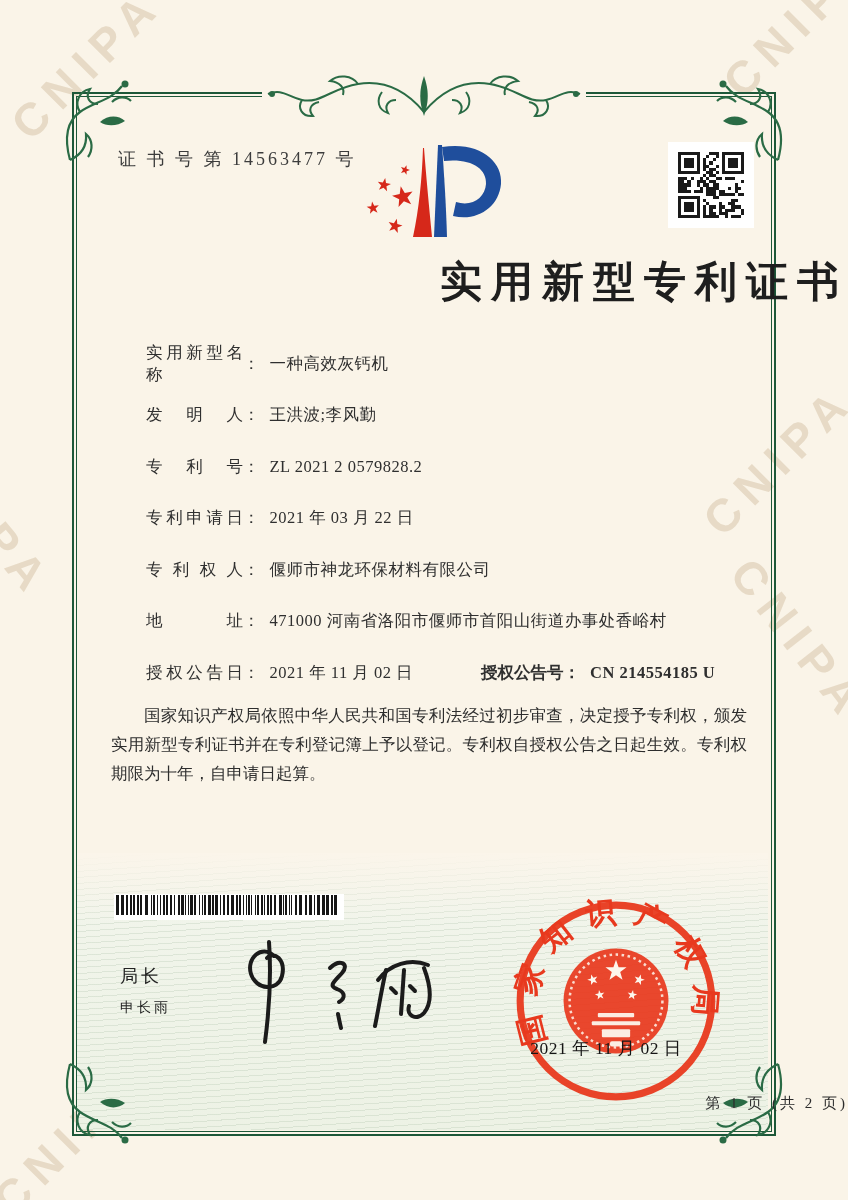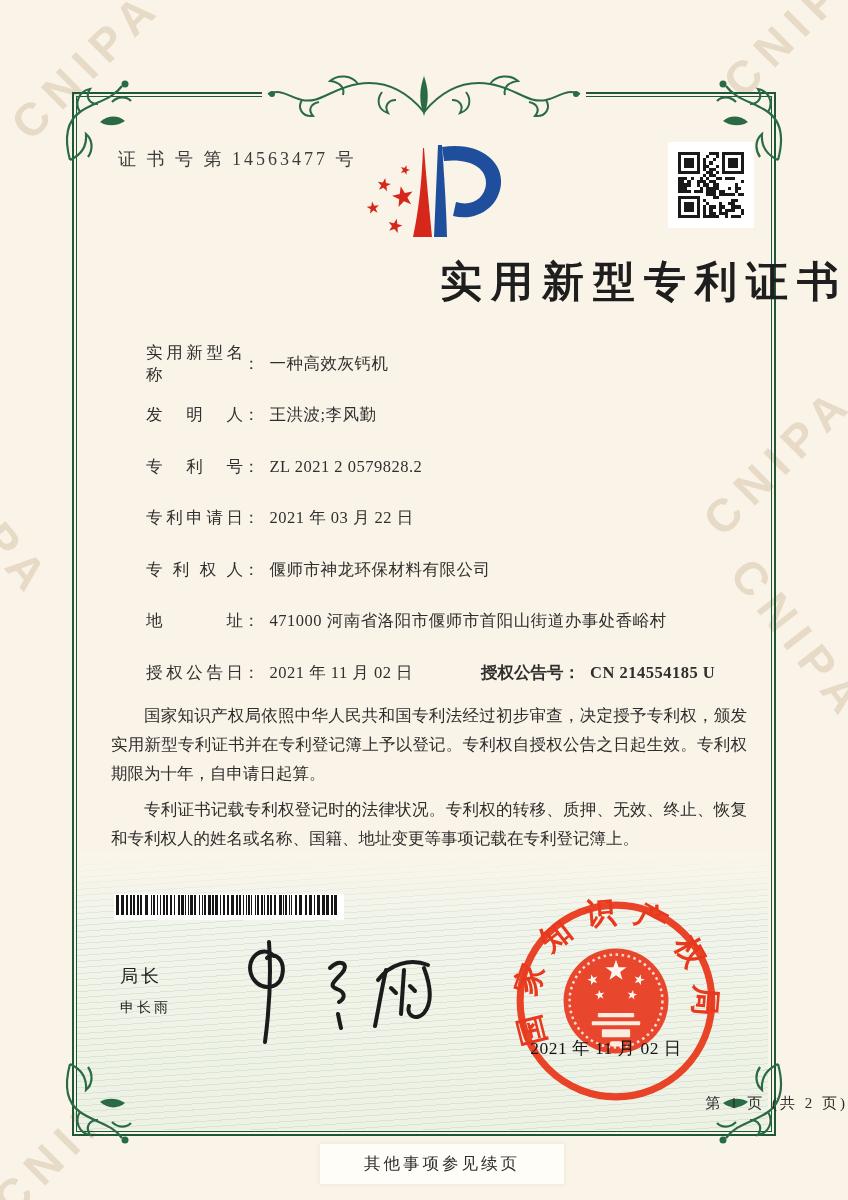--- a/index.html
+++ b/index.html
@@ -338,21 +338,20 @@
         <span class="pair2">
           <span>授权公告号</span>
             <span>：</span>
           <span class="fvalue">CN 214554185 U</span>
         </span>
       </div>
     </div>
 
     <div class="abs body-text">
       <p>国家知识产权局依照中华人民共和国专利法经过初步审查，决定授予专利权，颁发实用新型专利证书并在专利登记簿上予以登记。专利权自授权公告之日起生效。专利权期限为十年，自申请日起算。</p>
-      <p>专利证书记载专利权登记时的法律状况。专利权的转移、质押、无效、终止、恢复和专利权人的姓名或名称、国籍、地址变更等事项记载在专利登记簿上。</p>
     </div>
 
     <div class="abs barcode">
       <svg width="222" height="20" viewBox="0 0 222 20">
           <rect x="0" y="0" width="3" height="20" fill="#161616"></rect>
           <rect x="5" y="0" width="3" height="20" fill="#161616"></rect>
           <rect x="10" y="0" width="2" height="20" fill="#161616"></rect>
           <rect x="14" y="0" width="2" height="20" fill="#161616"></rect>
           <rect x="17" y="0" width="2" height="20" fill="#161616"></rect>
           <rect x="21" y="0" width="2" height="20" fill="#161616"></rect>
@@ -451,16 +450,15 @@
           <rect x="92" y="122" width="36" height="4" rx="1"></rect>
           <rect x="86" y="130" width="48" height="4" rx="1"></rect>
           <rect x="96" y="138" width="28" height="8" rx="1"></rect>
           <rect x="104" y="150" width="12" height="5" rx="2"></rect>
         </g>
       </g>
     </svg>
     <div class="abs seal-date">2021 年 11 月 02 日</div>
 
     <div class="abs page-num">第 1 页 (共 2 页)</div>
-    <div class="abs note">其他事项参见续页</div>
 
   </div>
 </div>
 
 </body></html>

